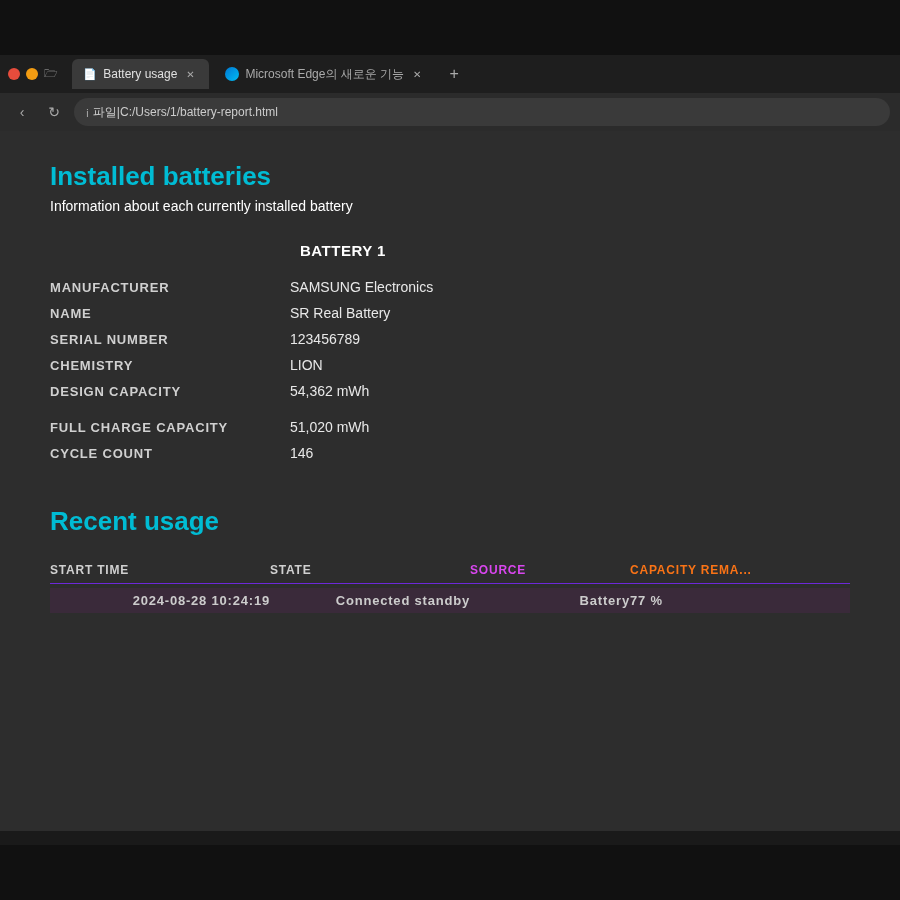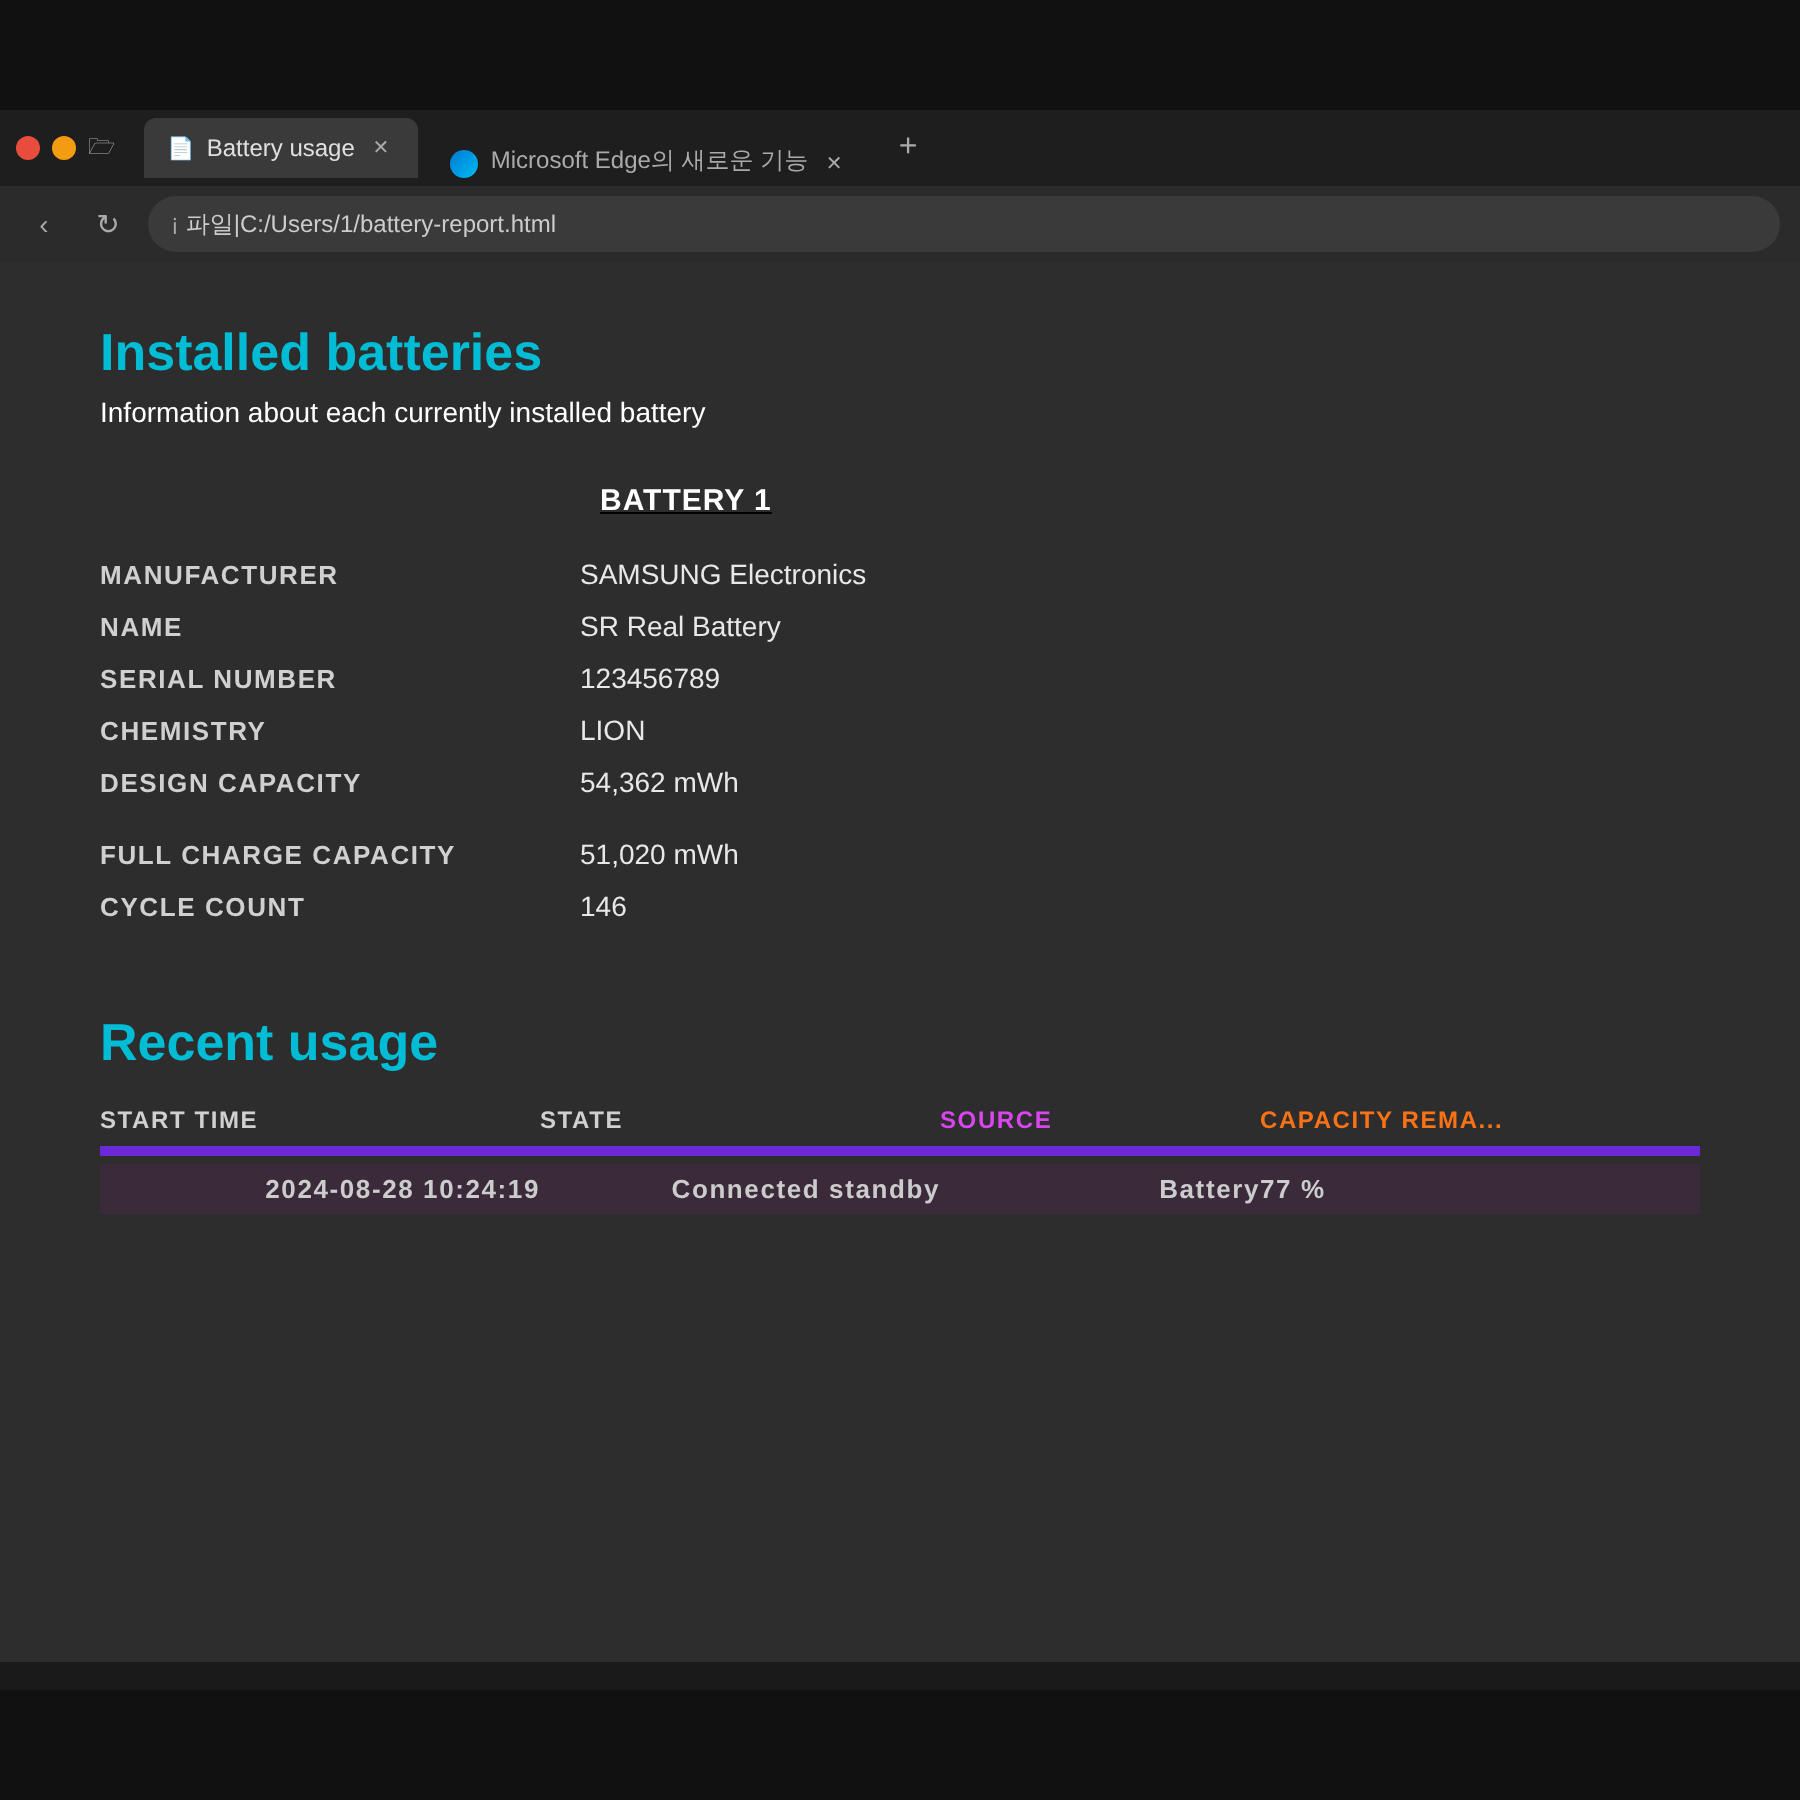--- a/index.html
+++ b/index.html
@@ -68,21 +68,20 @@
     }
 
     .tab.active {
       background: #3a3a3a;
       color: #e0e0e0;
     }
 
     .tab.inactive {
       background: transparent;
       color: #aaa;
-      align-items: flex-end;
     }
 
     .tab-close {
       width: 14px;
       height: 14px;
       display: flex;
       align-items: center;
       justify-content: center;
       border-radius: 50%;
       font-size: 10px;
@@ -175,21 +174,20 @@
     }
 
     .battery-table {
       width: 100%;
       margin-bottom: 40px;
     }
 
     .battery-header {
       text-align: left;
       padding: 0 0 14px 250px;
-      text-decoration: underline;
     }
 
     .battery-label {
       color: #fff;
       font-size: 15px;
       font-weight: 700;
       letter-spacing: 0.5px;
     }
 
     .info-row {
@@ -214,23 +212,23 @@
     .divider-row {
       height: 10px;
     }
 
     .recent-section .section-title {
       margin-top: 20px;
     }
 
     .recent-table-header {
       display: flex;
-      border-bottom: 5px solid #6d28d9;
+      border-bottom: 1px solid #6d28d9;
       padding-bottom: 6px;
-      margin-top: 16px;
+      margin-top: 26px;
     }
 
     .col-start { width: 220px; color: #d0d0d0; font-size: 12px; font-weight: 700; letter-spacing: 0.8px; }
     .col-state { width: 200px; color: #d0d0d0; font-size: 12px; font-weight: 700; letter-spacing: 0.8px; }
     .col-source { width: 160px; color: #d946ef; font-size: 12px; font-weight: 700; letter-spacing: 0.8px; }
     .col-capacity { color: #f97316; font-size: 12px; font-weight: 700; letter-spacing: 0.8px; }
 
     .data-row {
       display: flex;
       padding: 5px 0;

